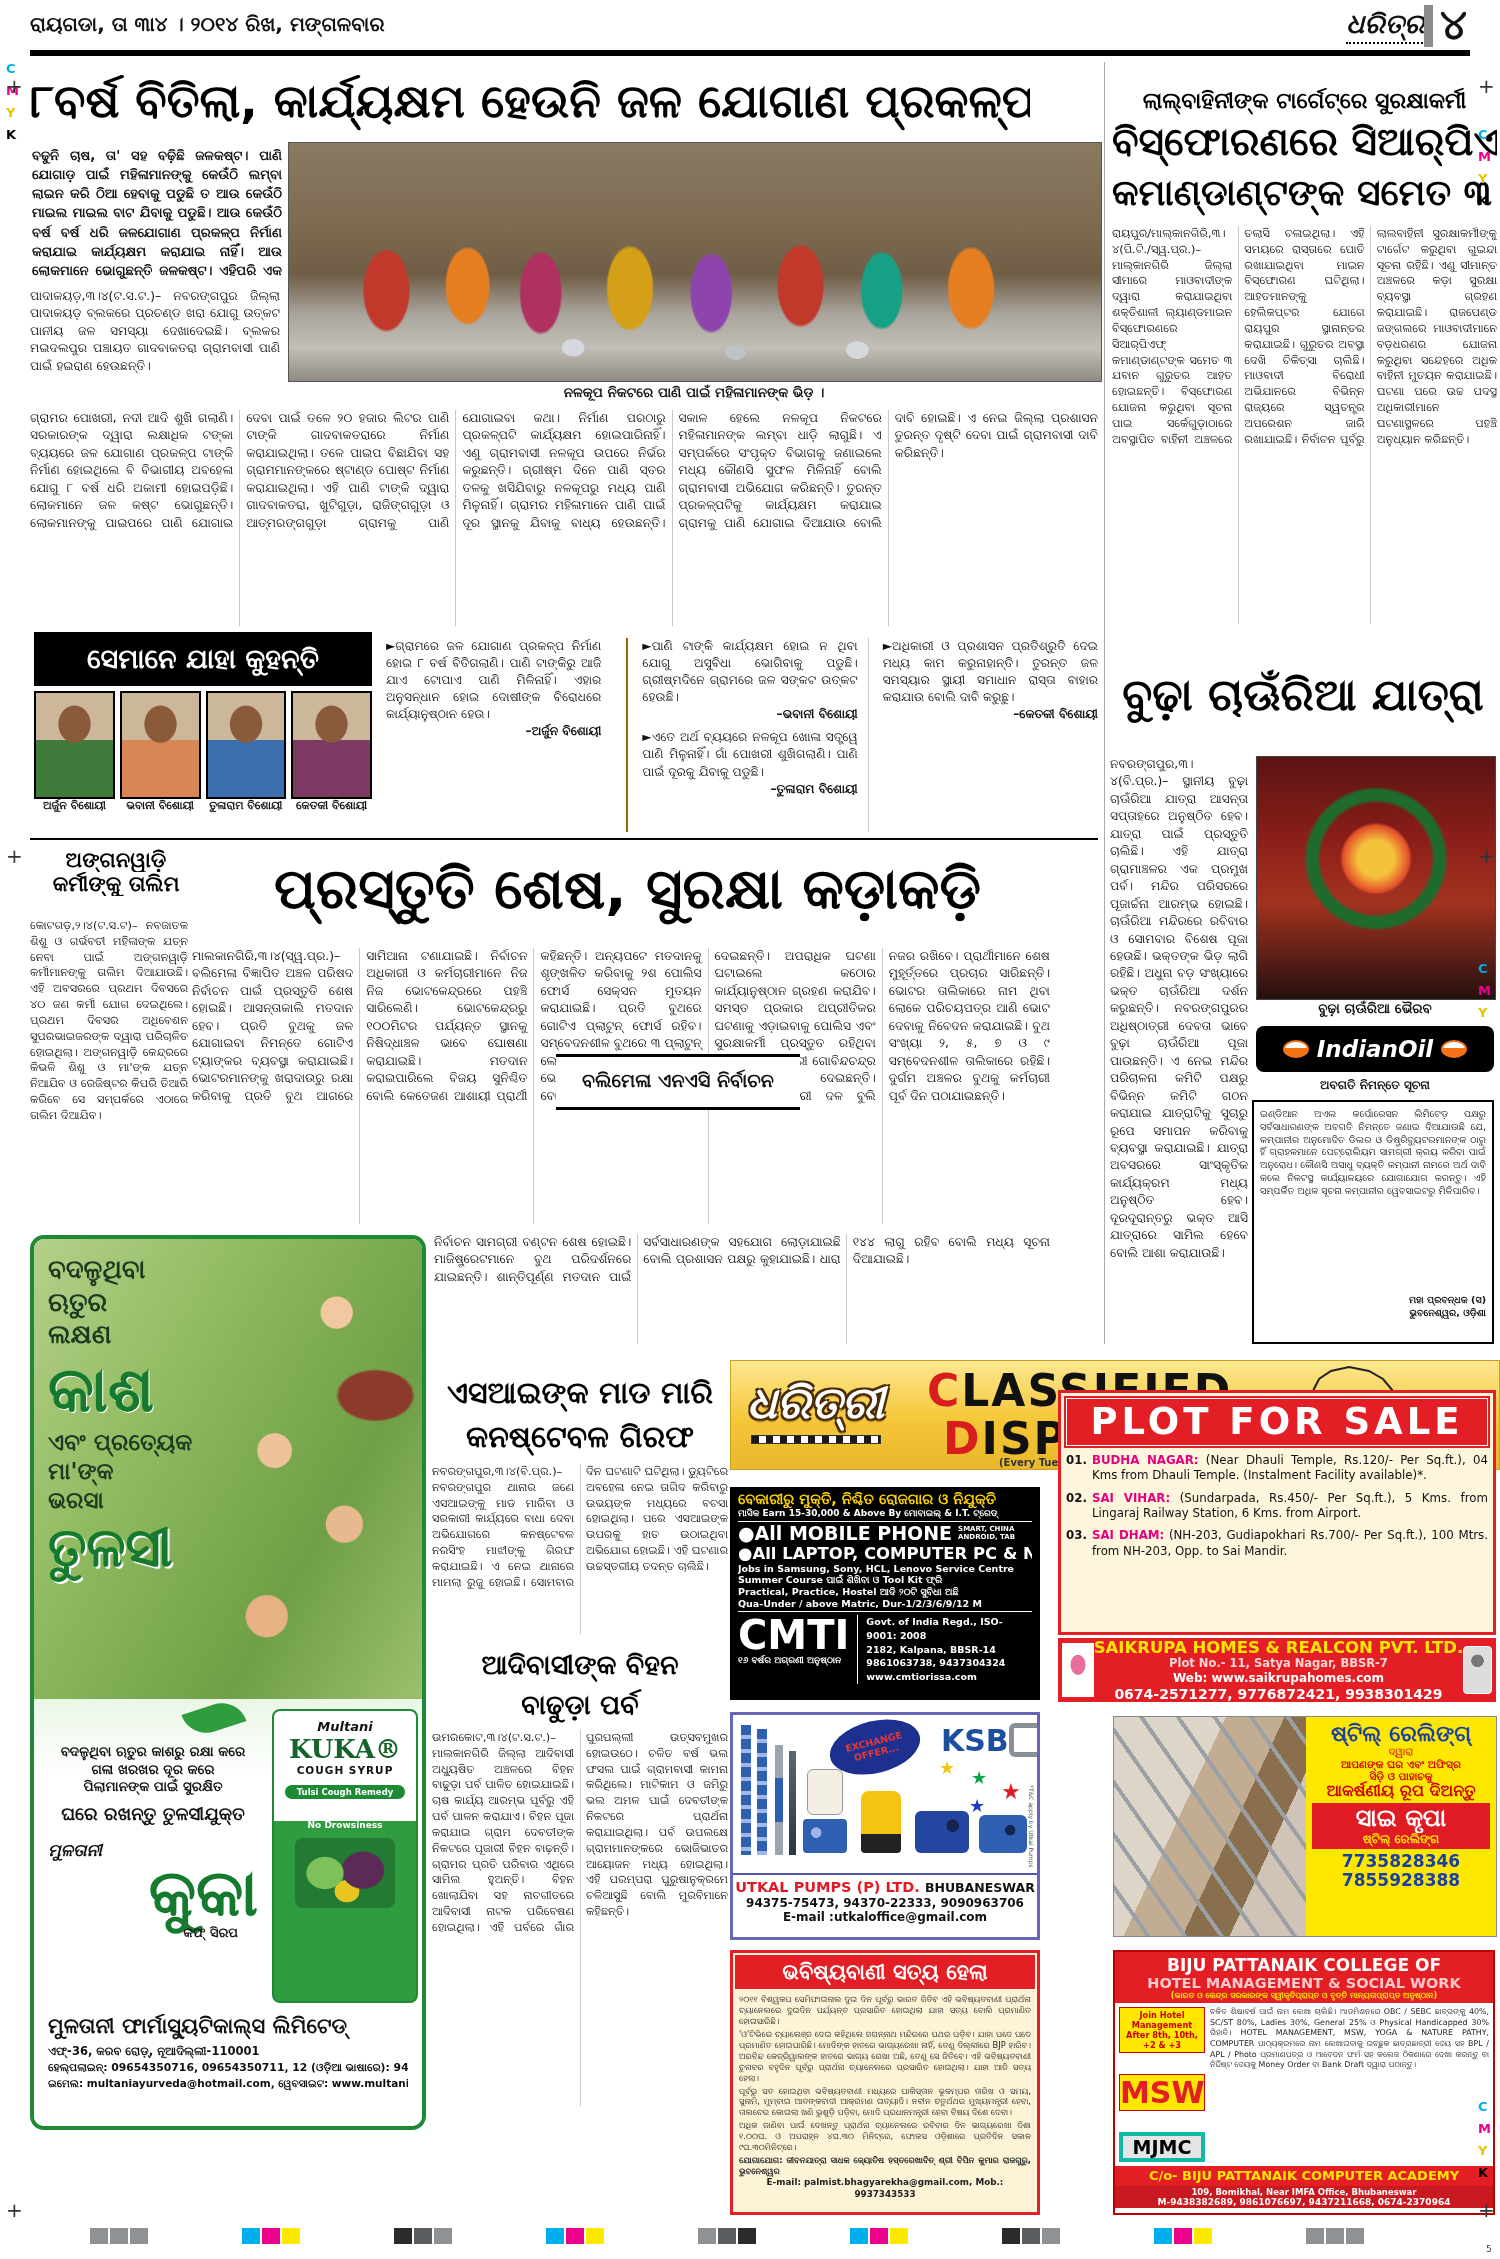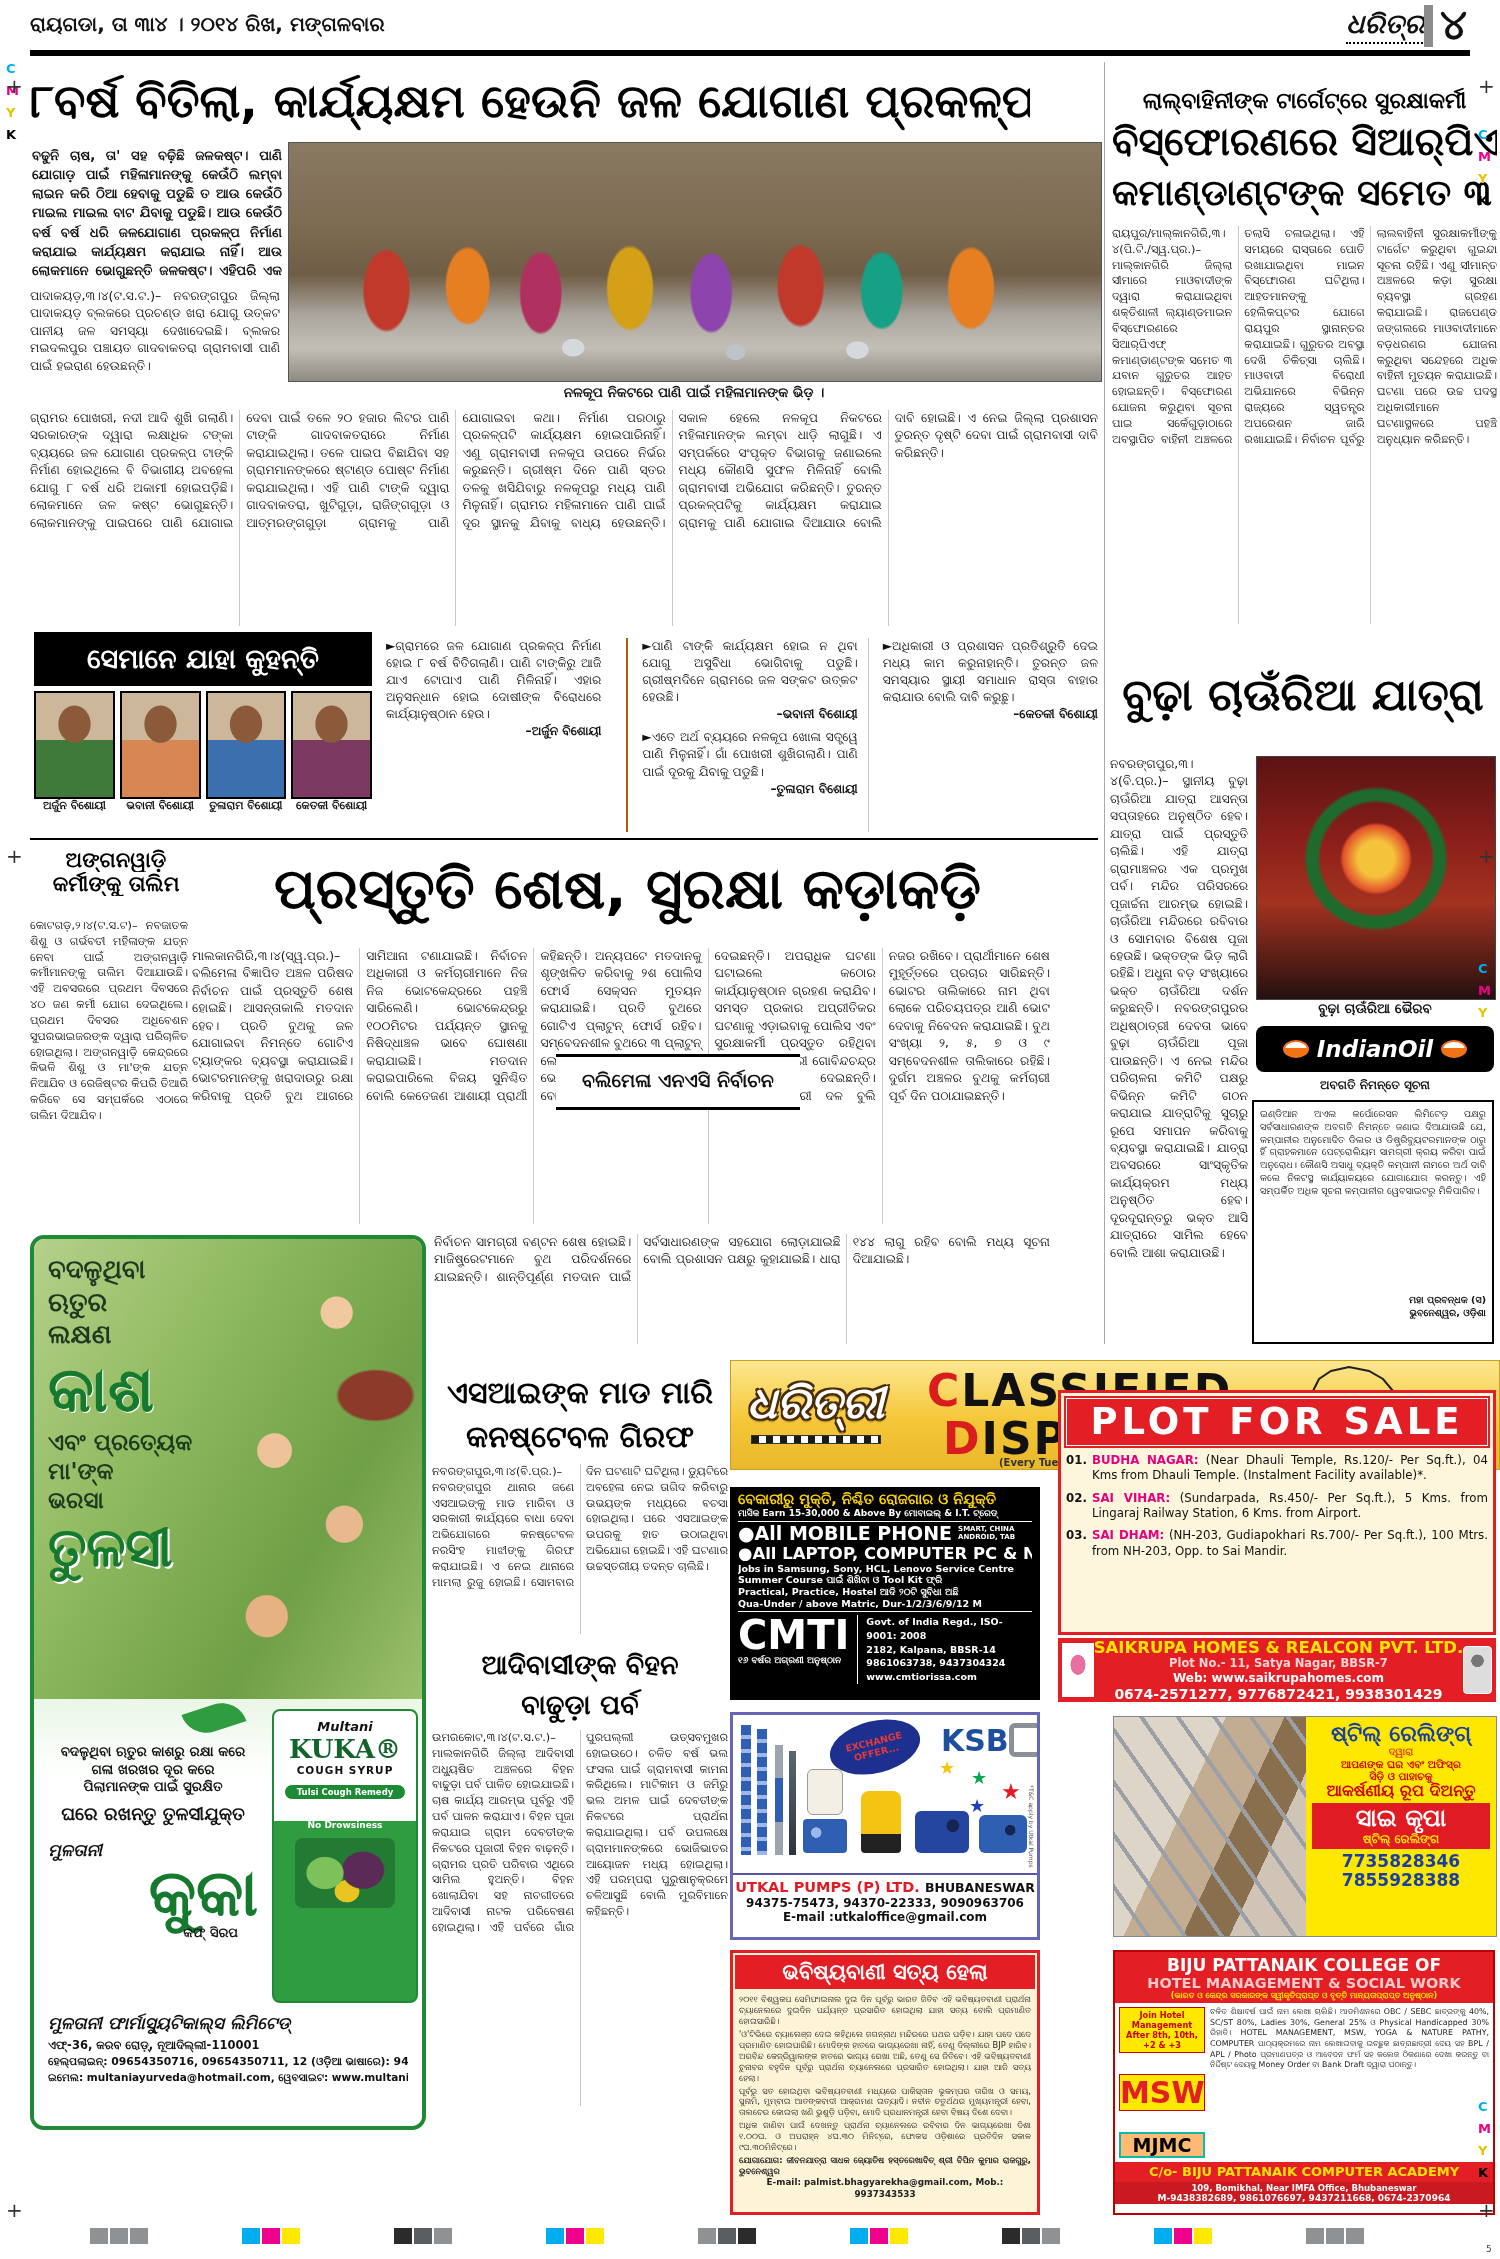--- a/index.html
+++ b/index.html
@@ -317,21 +317,21 @@
   <div class="abs" style="left:1113px;top:1950px;width:382px;height:265px;border:2px solid #b00;box-sizing:border-box;background:#fff">
     <div class="redband ctr" style="padding:3px 0 2px">
       <div class="xb clip" style="font-size:17px;white-space:nowrap">BIJU PATTANAIK COLLEGE OF</div>
       <div class="xb clip" style="font-size:14.5px;color:#ffc9c9;white-space:nowrap">HOTEL MANAGEMENT &amp; SOCIAL WORK</div>
       <div class="b clip" style="font-size:8px;color:#ffe400;white-space:nowrap">(ଭାରତ ଓ କେନ୍ଦ୍ର ସରକାରଙ୍କ ସ୍ୱୀକୃତିପ୍ରାପ୍ତ ଓ ବୃତ୍ତି ମାନ୍ୟତାପ୍ରାପ୍ତ ଅନୁଷ୍ଠାନ)</div>
     </div>
     <div style="display:flex;gap:5px;padding:4px">
       <div style="width:86px;display:flex;flex-direction:column;gap:21px">
         <div class="ctr b" style="background:#ffe800;color:#c00;font-size:8.2px;border:1px solid #c00;padding:2px">Join Hotel Management After 8th, 10th, +2 &amp; +3</div>
         <div class="ctr xb" style="background:#ffe800;color:#e31e24;font-size:30px;border:1px solid #c00">MSW</div>
-        <div class="ctr xb" style="background:#fdba74;color:#000;font-size:19px;border:2px solid #14b8a6">MJMC</div>
+        <div class="ctr xb" style="background:#e5e5e5;color:#000;font-size:19px;border:4px solid #14b8a6">MJMC</div>
       </div>
       <div class="just" style="flex:1;font-size:7.9px;line-height:1.35;color:#222;height:138px;overflow:hidden">ଚଳିତ ଶିକ୍ଷାବର୍ଷ ପାଇଁ ନାମ ଲେଖା ଚାଲିଛି। ଆଡମିଶନରେ OBC / SEBC ଛାତ୍ରଙ୍କୁ 40%, SC/ST 80%, Ladies 30%, General 25% ଓ Physical Handicapped 30% ରିହାତି। HOTEL MANAGEMENT, MSW, YOGA &amp; NATURE PATHY, COMPUTER ପାଠ୍ୟକ୍ରମରେ ନାମ ଲେଖାଇବାକୁ ଇଚ୍ଛୁକ ଛାତ୍ରଛାତ୍ରୀ ଦେୟ ସହ BPL / APL / Photo ପ୍ରମାଣପତ୍ର ଓ ଆବେଦନ ଫର୍ମ ସହ କଲେଜ ଠିକଣାରେ ଦେଖା କରନ୍ତୁ ବା ନିର୍ଦ୍ଦିଷ୍ଟ ଦେୟକୁ Money Order ବା Bank Draft ଦ୍ୱାରା ପଠାନ୍ତୁ।</div>
     </div>
     <div class="redband ctr xb clip" style="font-size:13px;line-height:20px;height:20px;color:#ffe400;white-space:nowrap">C/o- BIJU PATTANAIK COMPUTER ACADEMY</div>
     <div class="ctr" style="background:#c81a20;color:#fff;padding:1px 0">
       <div class="b clip" style="font-size:8.5px;white-space:nowrap">109, Bomikhal, Near IMFA Office, Bhubaneswar</div>
       <div class="b clip" style="font-size:9px;white-space:nowrap">M-9438382689, 9861076697, 9437211668, 0674-2370964</div>
     </div>
   </div>
 
@@ -362,21 +362,21 @@
       <div class="abs" style="left:238px;top:10px;width:142px;height:290px;border:2px solid #1f8a35;border-radius:8px;background:linear-gradient(180deg,#ffffff 0 38%,#2e9c3f 38% 100%);text-align:center;overflow:hidden">
         <div class="b" style="font-style:italic;font-size:13px;margin-top:8px">Multani</div>
         <div class="xb" style="font-family:'DejaVu Serif',serif;font-size:26px;color:#14632a">KUKA®</div>
         <div class="b" style="font-size:10.5px;letter-spacing:1px">COUGH SYRUP</div>
         <div class="b" style="margin:8px 10px 0;background:#1f8a35;border:1px solid #fff;border-radius:10px;color:#fff;font-size:8.5px;padding:2px 0">Tulsi Cough Remedy</div>
         <div class="b" style="color:#fff;font-size:9px;margin-top:10px">Quick Cough Relief</div>
         <div class="b" style="color:#fff;font-size:9px">No Drowsiness</div>
         <div style="margin:8px auto 0;width:100px;height:70px;background:radial-gradient(30px 26px at 30% 50%,#7cc15a 0 60%,transparent 64%),radial-gradient(34px 30px at 68% 46%,#5b2a56 0 60%,transparent 64%),radial-gradient(20px 18px at 52% 76%,#e8c520 0 60%,transparent 64%),#237a33;border-radius:8px"></div>
       </div>
       <div class="abs" style="left:14px;top:312px;line-height:1.5">
-        <div class="xb clip" style="font-size:17px;font-style:italic;white-space:nowrap">ମୁଳତାନୀ ଫାର୍ମାସ୍ୟୁଟିକାଲ୍ସ ଲିମିଟେଡ୍</div>
+        <div class="xb clip" style="font-size:21px;white-space:nowrap">ମୁଳତାନୀ ଫାର୍ମାସ୍ୟୁଟିକାଲ୍ସ ଲିମିଟେଡ୍</div>
         <div class="b clip" style="font-size:11.5px;white-space:nowrap">ଏଫ୍-36, କରବ ରୋଡ଼୍, ନୂଆଦିଲ୍ଲୀ-110001</div>
         <div class="b clip" style="font-size:10.8px;white-space:nowrap;width:360px">ହେଲ୍ପଲାଇନ୍: 09654350716, 09654350711, 12 (ଓଡ଼ିଆ ଭାଷାରେ): 9438422606</div>
         <div class="b clip" style="font-size:10.5px;white-space:nowrap;width:360px">ଇମେଲ: multaniayurveda@hotmail.com, ୱେବସାଇଟ: www.multani.org</div>
       </div>
     </div>
   </div>
 
   <div class="abs cmyk" style="left:6px;top:62px">
     <span class="cC">C</span>
     <span class="cM">M</span>

